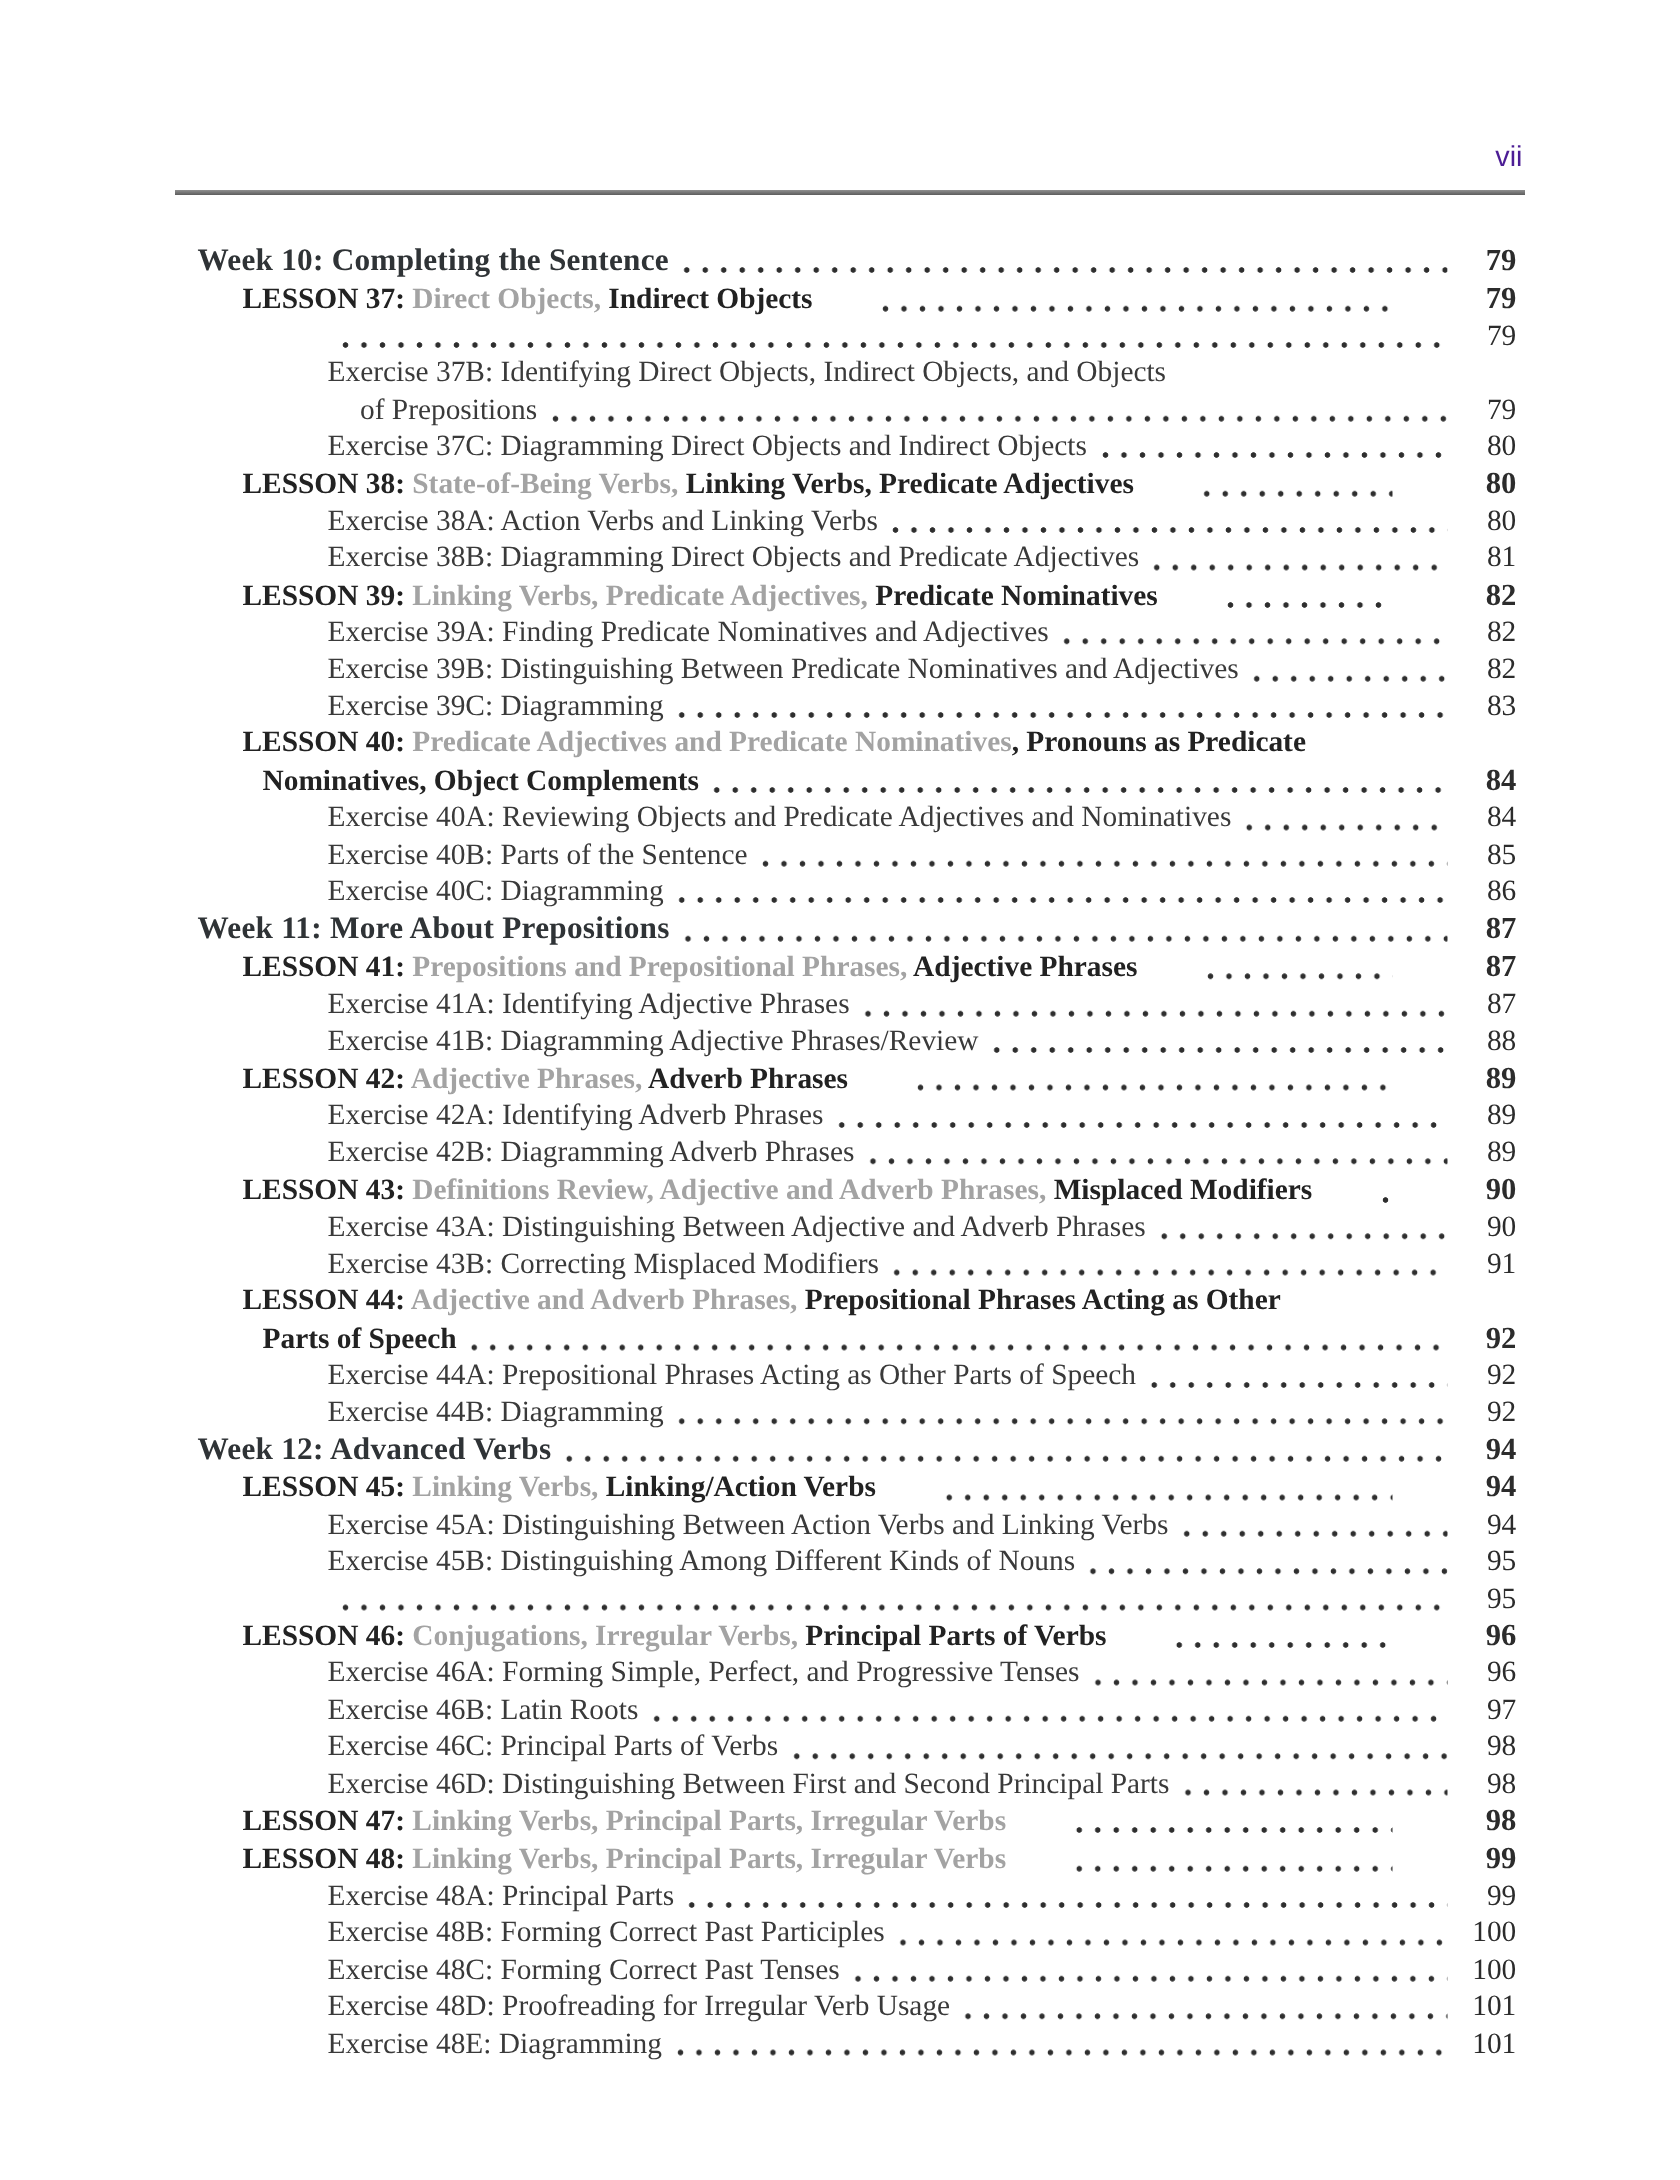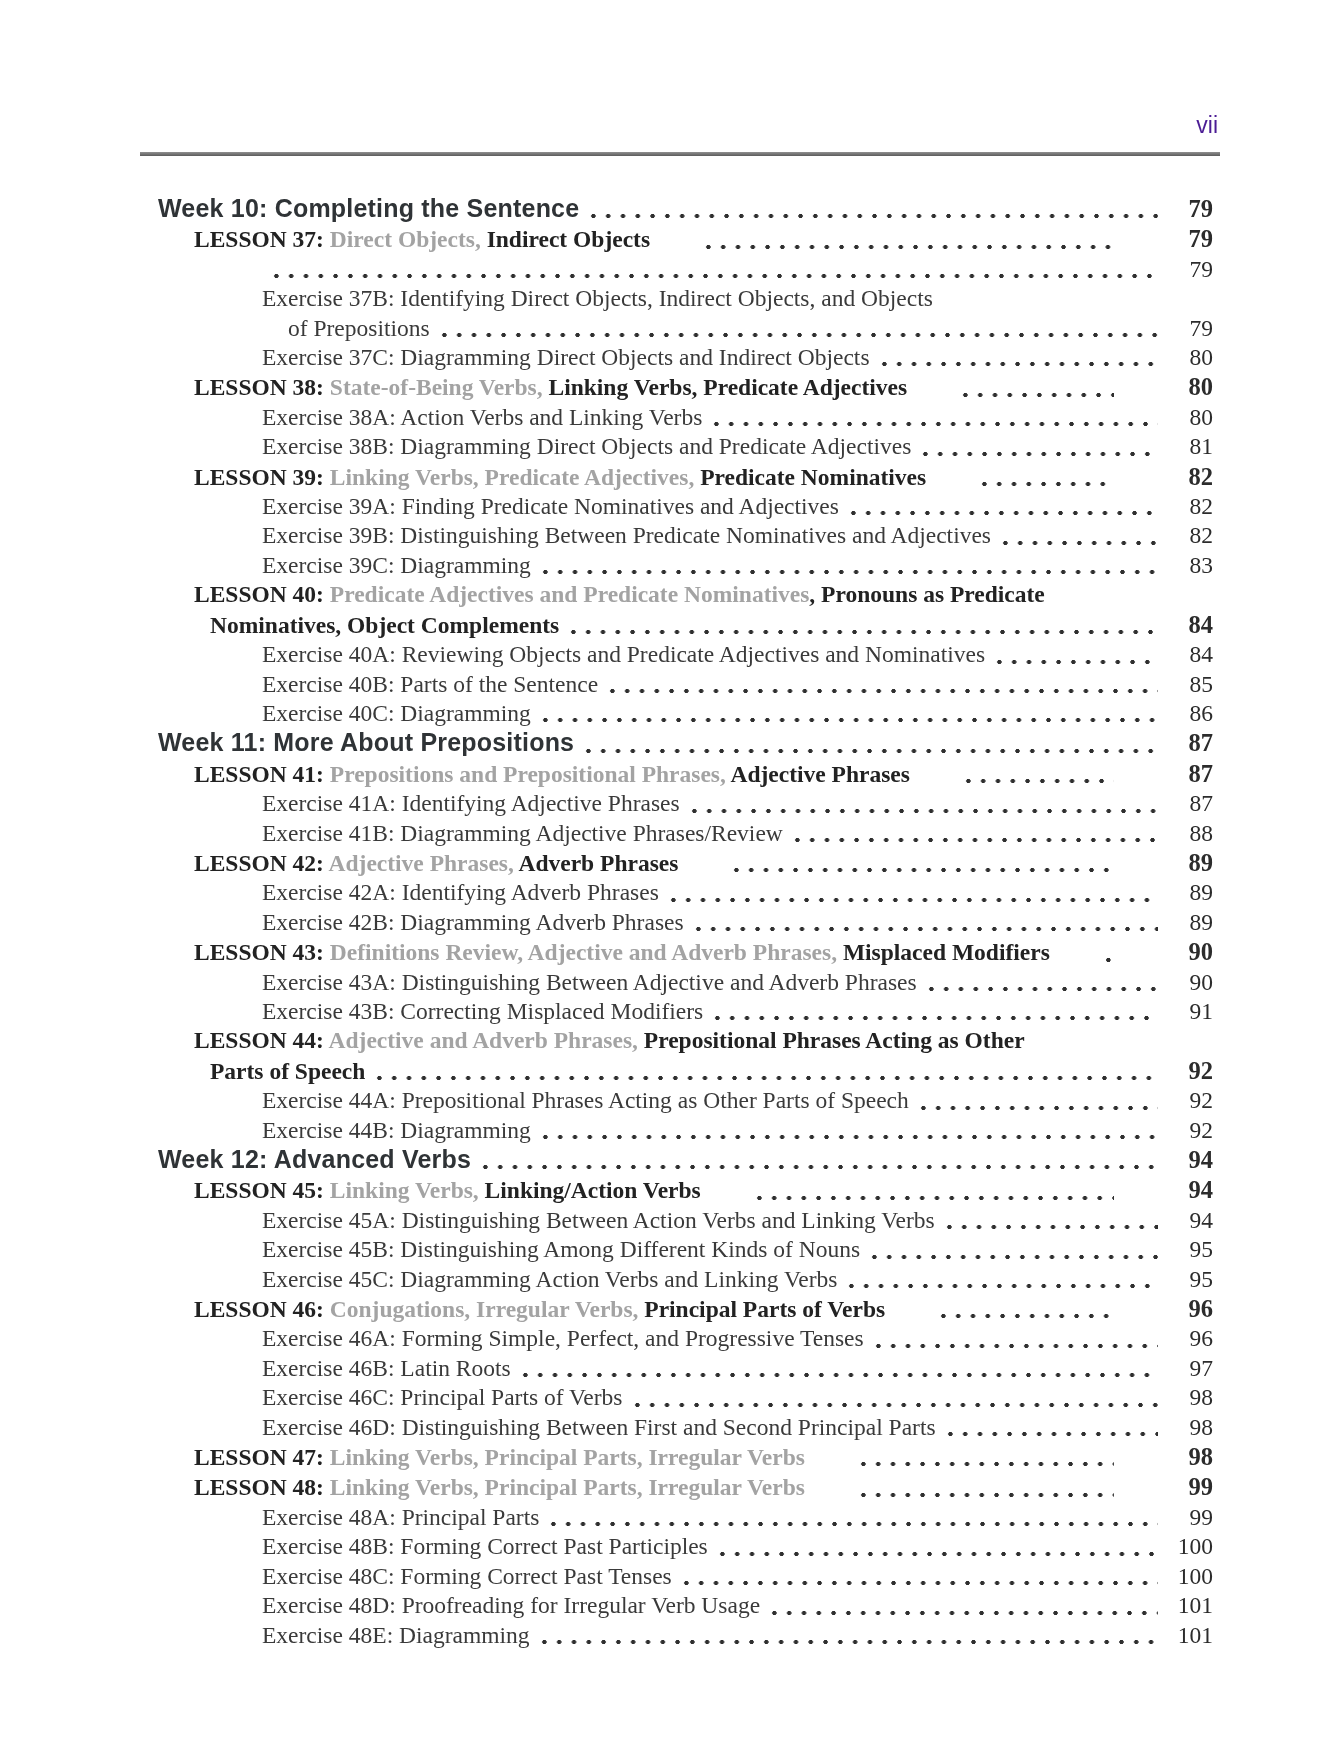--- a/index.html
+++ b/index.html
@@ -27,21 +27,21 @@
     display:flex;align-items:baseline;
     line-height:29.4px;font-size:23.5px;color:#343434;
     white-space:nowrap;
   }
   .indent-week{padding-left:0;}
   .indent-lesson{padding-left:36px;gap:44px;}
   .indent-lesson2{padding-left:52px;}
   .indent-ex{padding-left:104px;}
   .indent-ex2{padding-left:130px;}
   .seg-week{
-    font-family:Liberation Sans, sans-serif;
+    font-family:Liberation Serif, serif;
     font-weight:700;font-size:25px;color:#2f3336;letter-spacing:0.2px;
   }
   .seg-label{font-weight:700;color:#222222;}
   .seg-gray{font-weight:700;color:#a3a3a3;}
   .seg-bold{font-weight:700;color:#222222;}
   .seg-normal{color:#3a3a3a;}
   .leader{
     flex:1 1 auto;min-width:12px;
     align-self:flex-end;height:8px;margin:0 9px 4px 7px;
     background-image:radial-gradient(circle, #2e2e2e 1.9px, transparent 2.5px);
@@ -226,21 +226,20 @@
         <span class="row-text"><span class="seg-normal">Exercise 45A: Distinguishing Between Action Verbs and Linking Verbs</span></span>
         <span class="leader"></span>
         <span class="page-num">94</span>
       </div>
       <div class="toc-row indent-ex">
         <span class="row-text"><span class="seg-normal">Exercise 45B: Distinguishing Among Different Kinds of Nouns</span></span>
         <span class="leader"></span>
         <span class="page-num">95</span>
       </div>
       <div class="toc-row indent-ex">
-        <span class="row-text"><span class="seg-normal">Exercise 45C: Diagramming Action Verbs and Linking Verbs</span></span>
         <span class="leader"></span>
         <span class="page-num">95</span>
       </div>
       <div class="toc-row indent-lesson">
         <span class="row-text"><span class="seg-label">LESSON 46: </span><span class="seg-gray">Conjugations, Irregular Verbs, </span><span class="seg-bold">Principal Parts of Verbs</span></span>
         <span class="leader"></span>
         <span class="page-num pb">96</span>
       </div>
       <div class="toc-row indent-ex">
         <span class="row-text"><span class="seg-normal">Exercise 46A: Forming Simple, Perfect, and Progressive Tenses</span></span>

